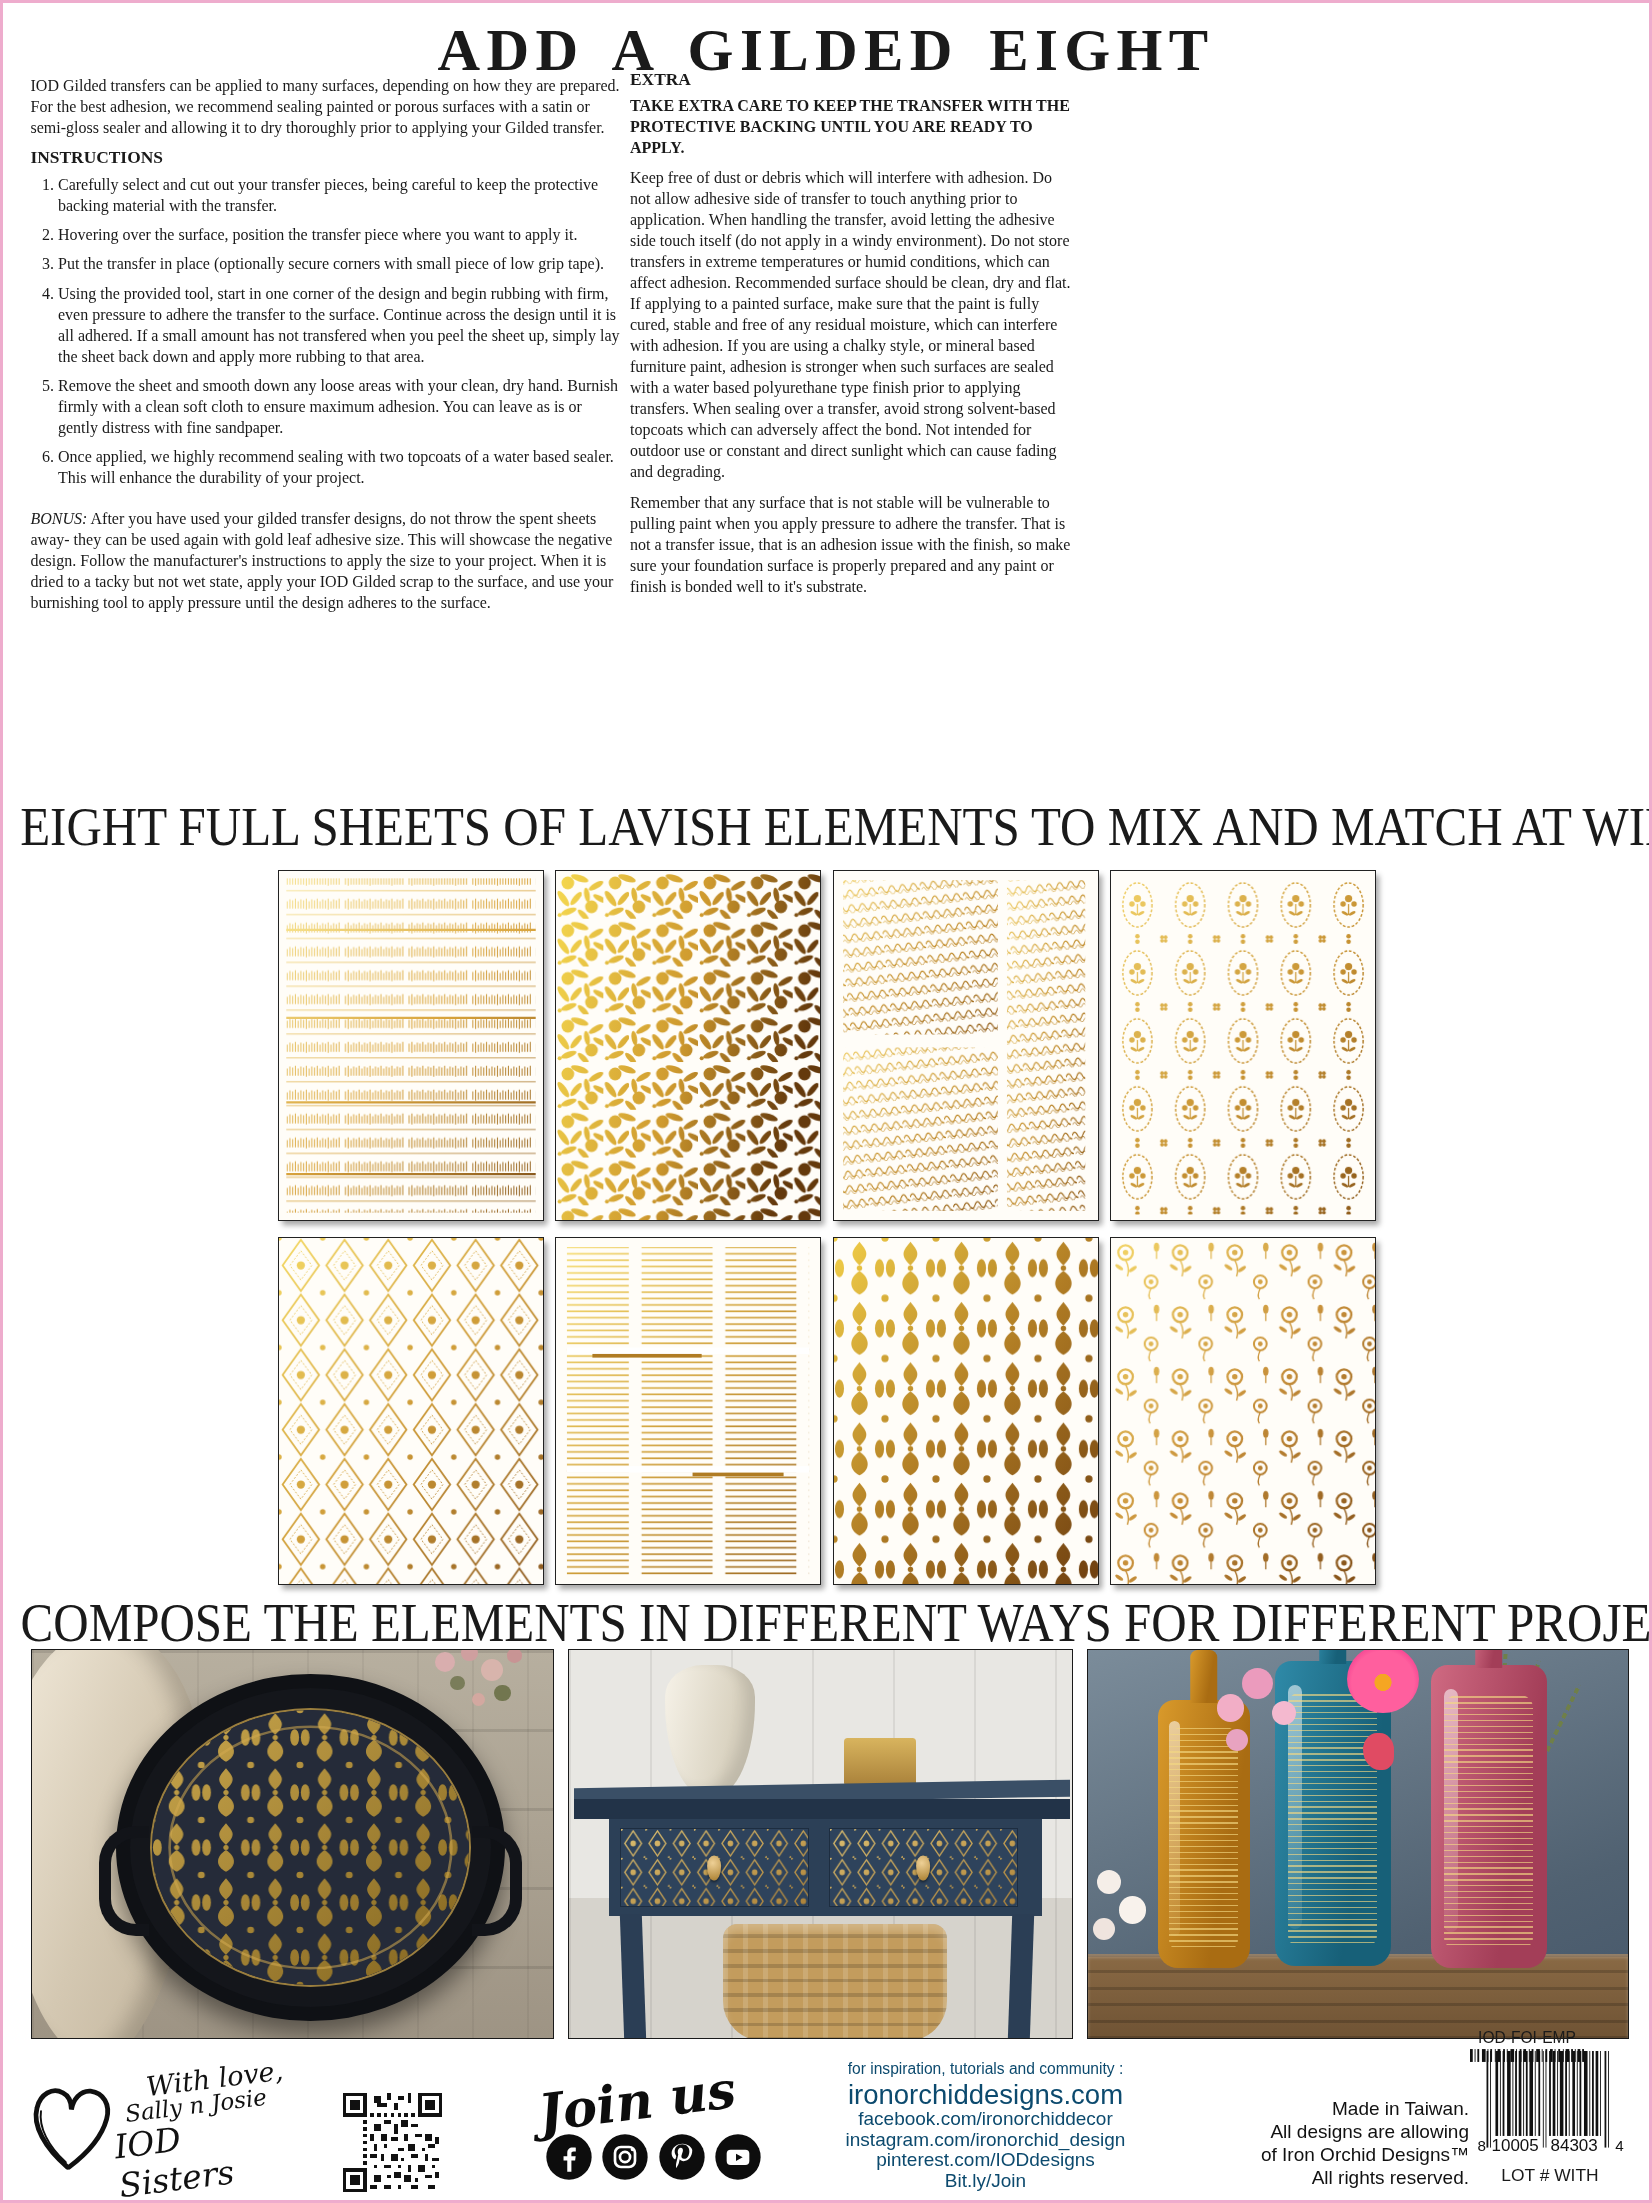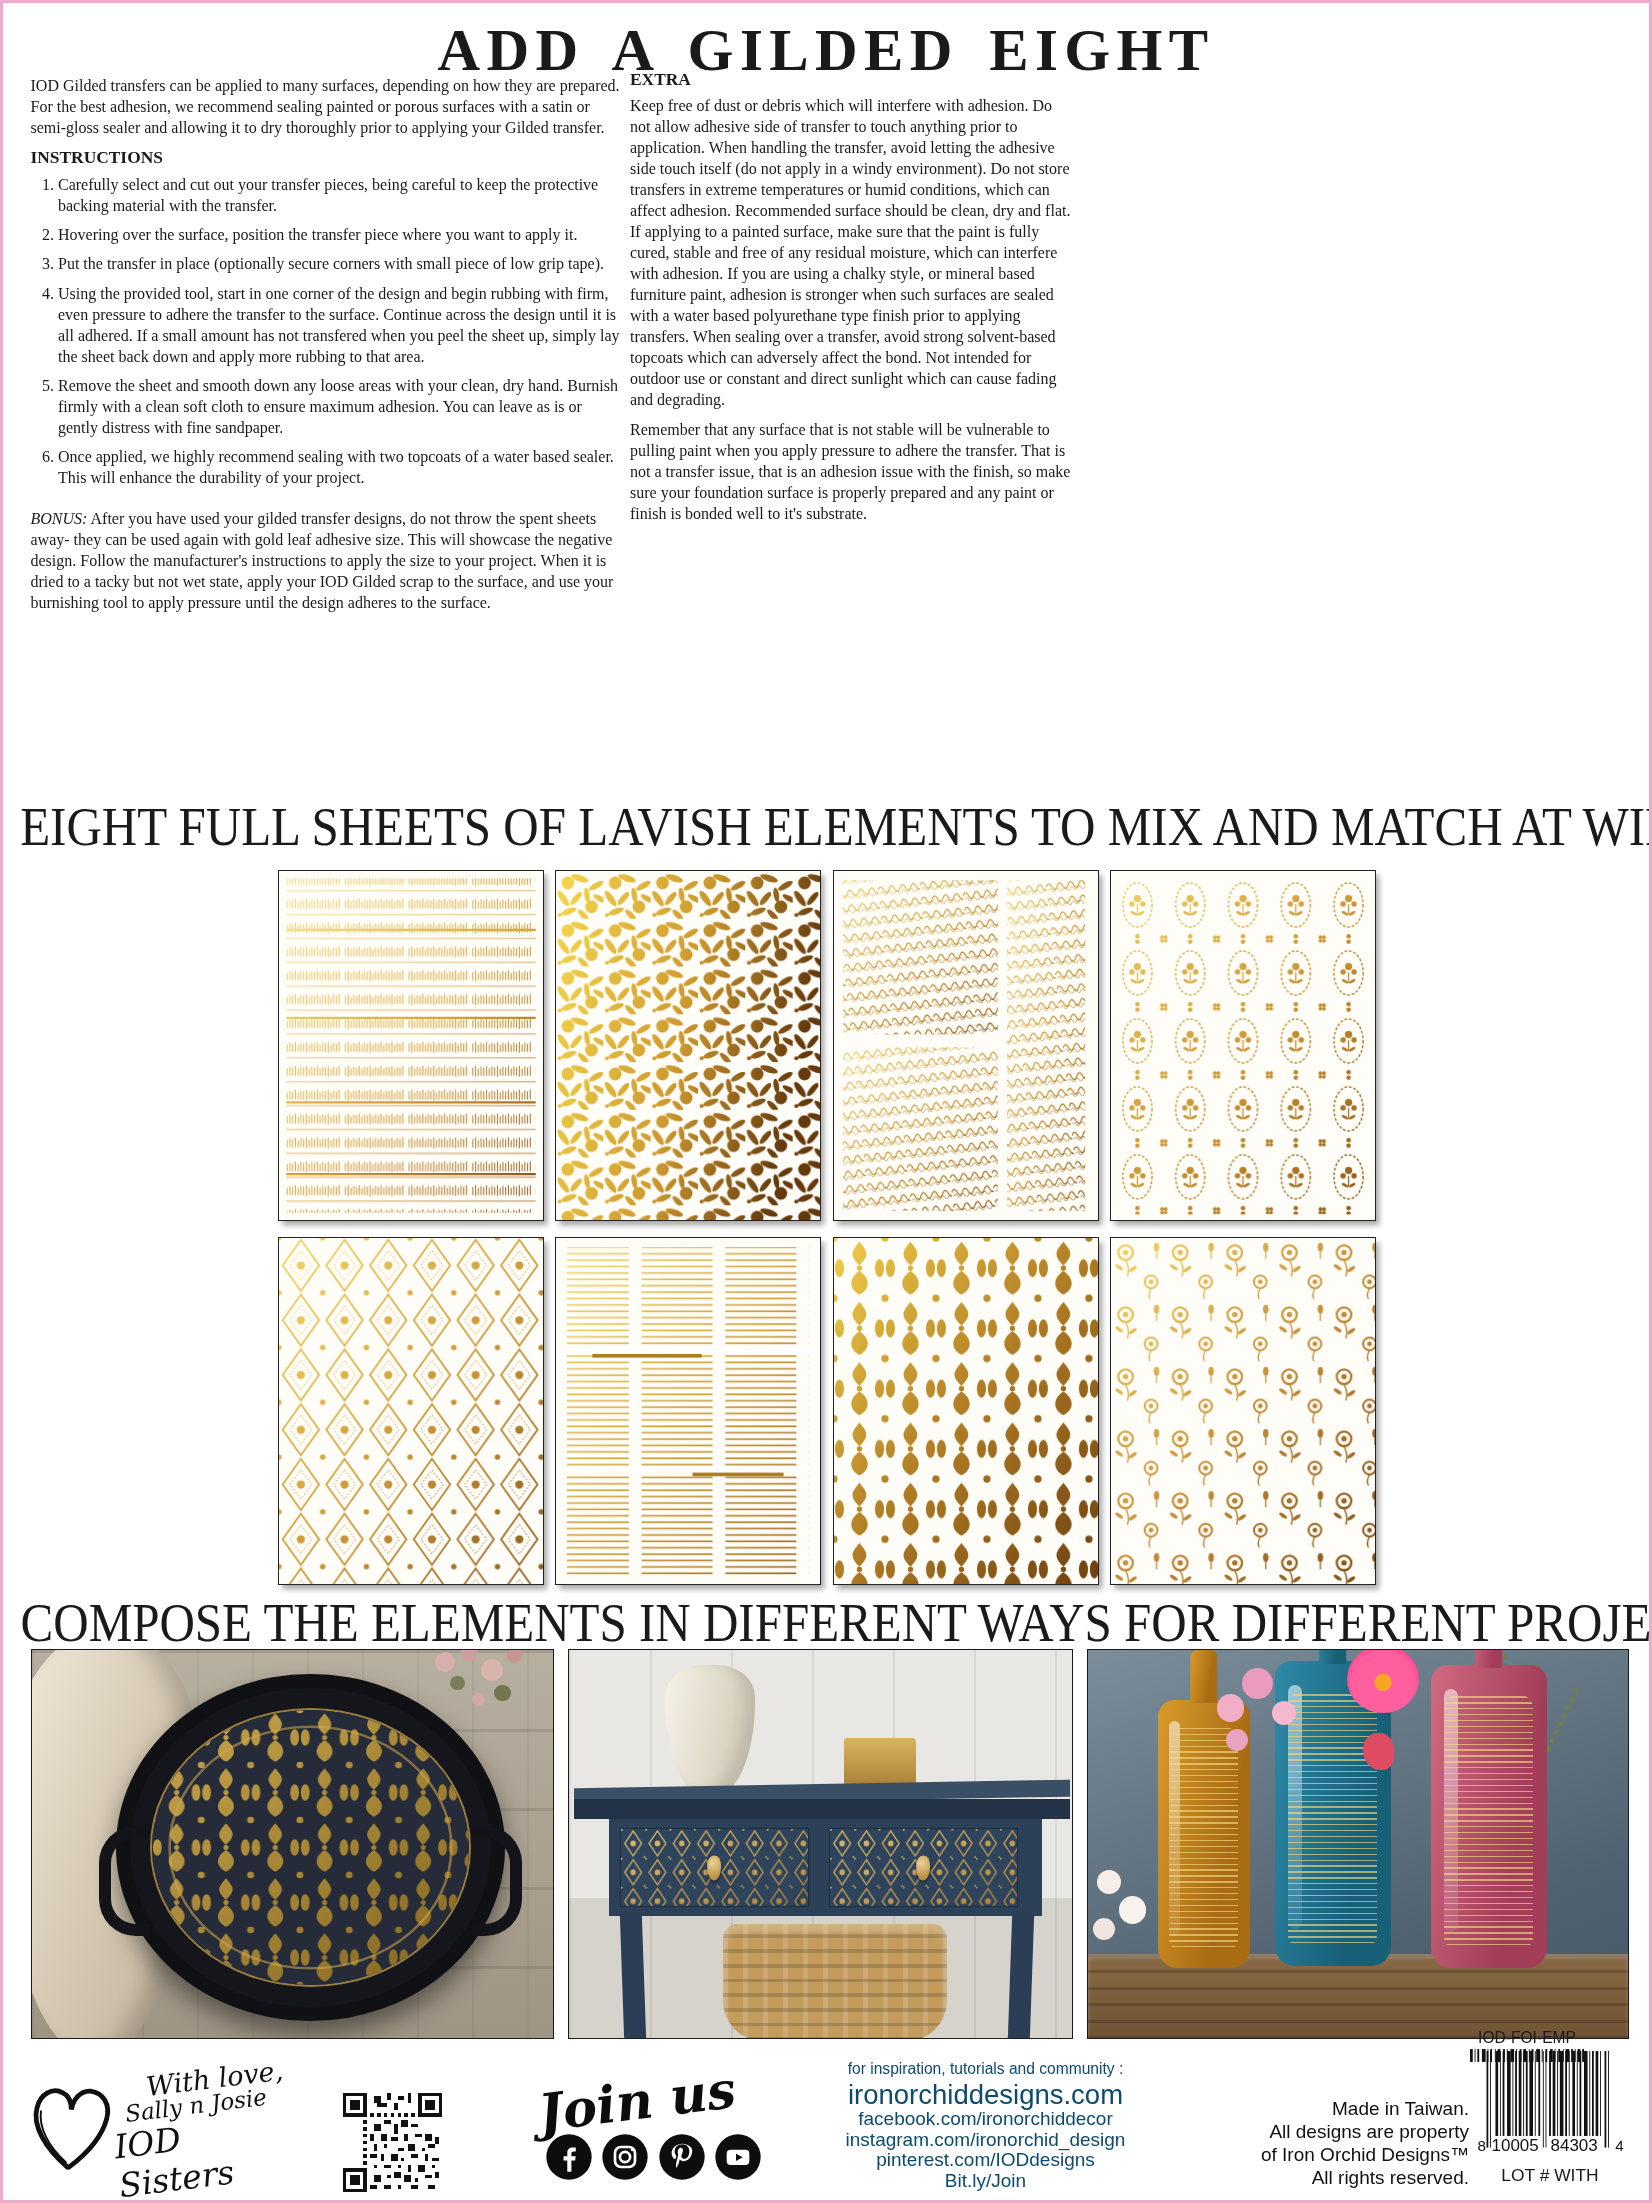--- a/index.html
+++ b/index.html
@@ -295,20 +295,21 @@
       <li>Put the transfer in place (optionally secure corners with small piece of low grip tape).</li>
       <li>Using the provided tool, start in one corner of the design and begin rubbing with firm, even pressure to adhere the transfer to the surface. Continue across the design until it is all adhered. If a small amount has not transfered when you peel the sheet up, simply lay the sheet back down and apply more rubbing to that area.</li>
       <li>Remove the sheet and smooth down any loose areas with your clean, dry hand.  Burnish firmly with a clean soft cloth to ensure maximum adhesion. You can leave as is or gently distress with fine sandpaper.</li>
       <li>Once applied, we highly recommend sealing with two topcoats of a water based sealer. This will enhance the durability of your project.</li>
     </ol>
     <p class="bonus"><i>BONUS:</i><span> After you have used your gilded transfer designs, do not throw the spent sheets away- they can be used again with gold leaf adhesive size. This will showcase the negative design. Follow the manufacturer's instructions to apply the size to your project. When it is dried to a tacky but not wet state, apply your IOD Gilded scrap to the surface, and use your burnishing tool to apply pressure until the design adheres to the surface.</span></p>
   </div>
 
   <div class="col col-right">
     <div class="sec-head">EXTRA</div>
+    <p class="warn">TAKE EXTRA CARE TO KEEP THE TRANSFER WITH THE PROTECTIVE BACKING UNTIL YOU ARE READY TO APPLY.</p>
     <p>Keep free of dust or debris which will interfere with adhesion. Do not allow adhesive side of transfer to touch anything prior to application. When handling the transfer, avoid letting the adhesive side touch itself (do not apply in a windy environment). Do not store transfers in extreme temperatures or humid conditions, which can affect adhesion. Recommended surface should be clean, dry and flat. If applying to a painted surface, make sure that the paint is fully cured, stable and free of any residual moisture, which can interfere with adhesion. If you are using a chalky style, or mineral based furniture paint, adhesion is stronger when such surfaces are sealed with a water based polyurethane type finish prior to applying transfers. When sealing over a transfer, avoid strong solvent-based topcoats which can adversely affect the bond. Not intended for outdoor use or constant and direct sunlight which can cause fading and degrading.</p>
     <p>Remember that any surface that is not stable will be vulnerable to pulling paint when you apply pressure to adhere the transfer. That is not a transfer issue, that is an adhesion issue with the finish, so make sure your foundation surface is properly prepared and any paint or finish is bonded well to it's substrate.</p>
   </div>
 
   <div class="band-heading" style="top:795px">
     <span>EIGHT FULL SHEETS OF LAVISH ELEMENTS TO MIX AND MATCH AT WILL</span>
   </div>
 
   <div class="sheets">
     <div class="sheet r0 c0">
@@ -624,21 +625,21 @@
     <div class="intro">for inspiration, tutorials and community :</div>
     <div class="big">ironorchiddesigns.com</div>
     <div class="lnk">facebook.com/ironorchiddecor</div>
     <div class="lnk">instagram.com/ironorchid_design</div>
     <div class="lnk">pinterest.com/IODdesigns</div>
     <div class="lnk">Bit.ly/Join</div>
   </div>
 
   <div class="legal">
     <div>Made in Taiwan.</div>
-    <div>All designs are property</div>
+    <div>All designs are allowing</div>
     <div>of Iron Orchid Designs™</div>
     <div>All rights reserved.</div>
   </div>
 
   <div class="upc">
     <svg width="152" height="110" viewBox="0 0 170 123">
       <g fill="#111">
         <rect x="14" width="2" height="108"></rect>
           <rect x="18" width="1" height="108"></rect>
         <rect x="24" width="3" height="95"></rect>

